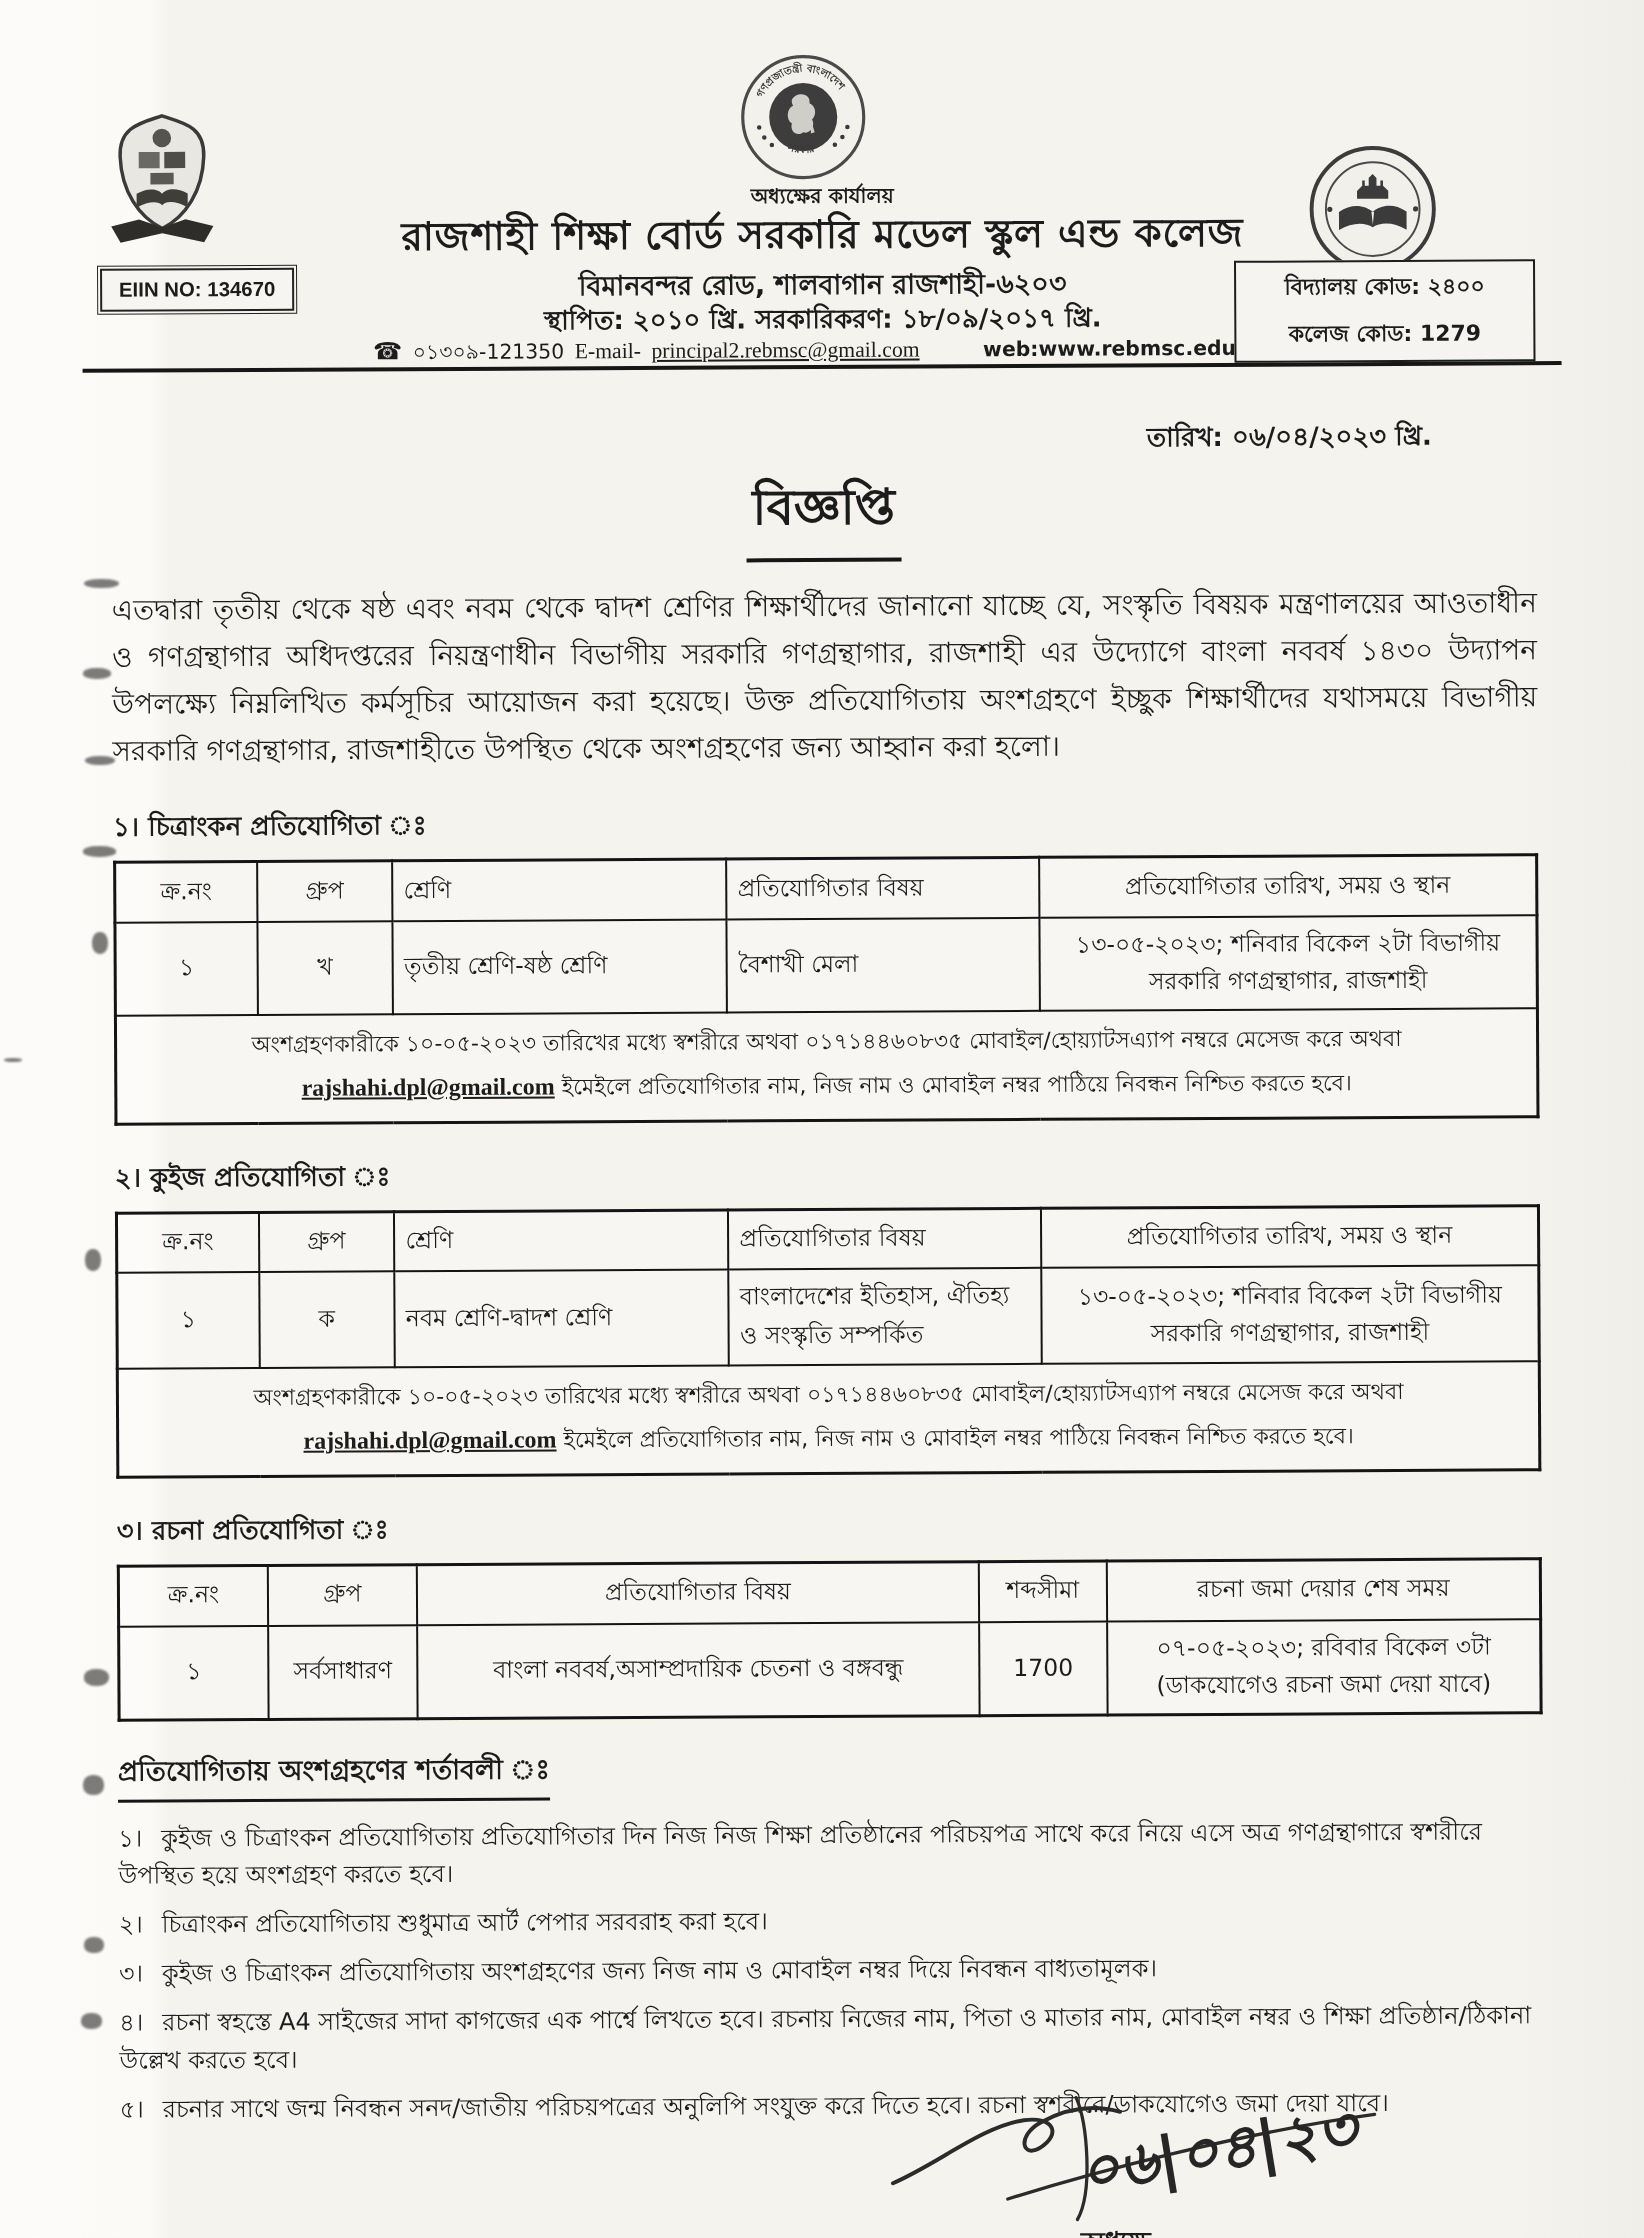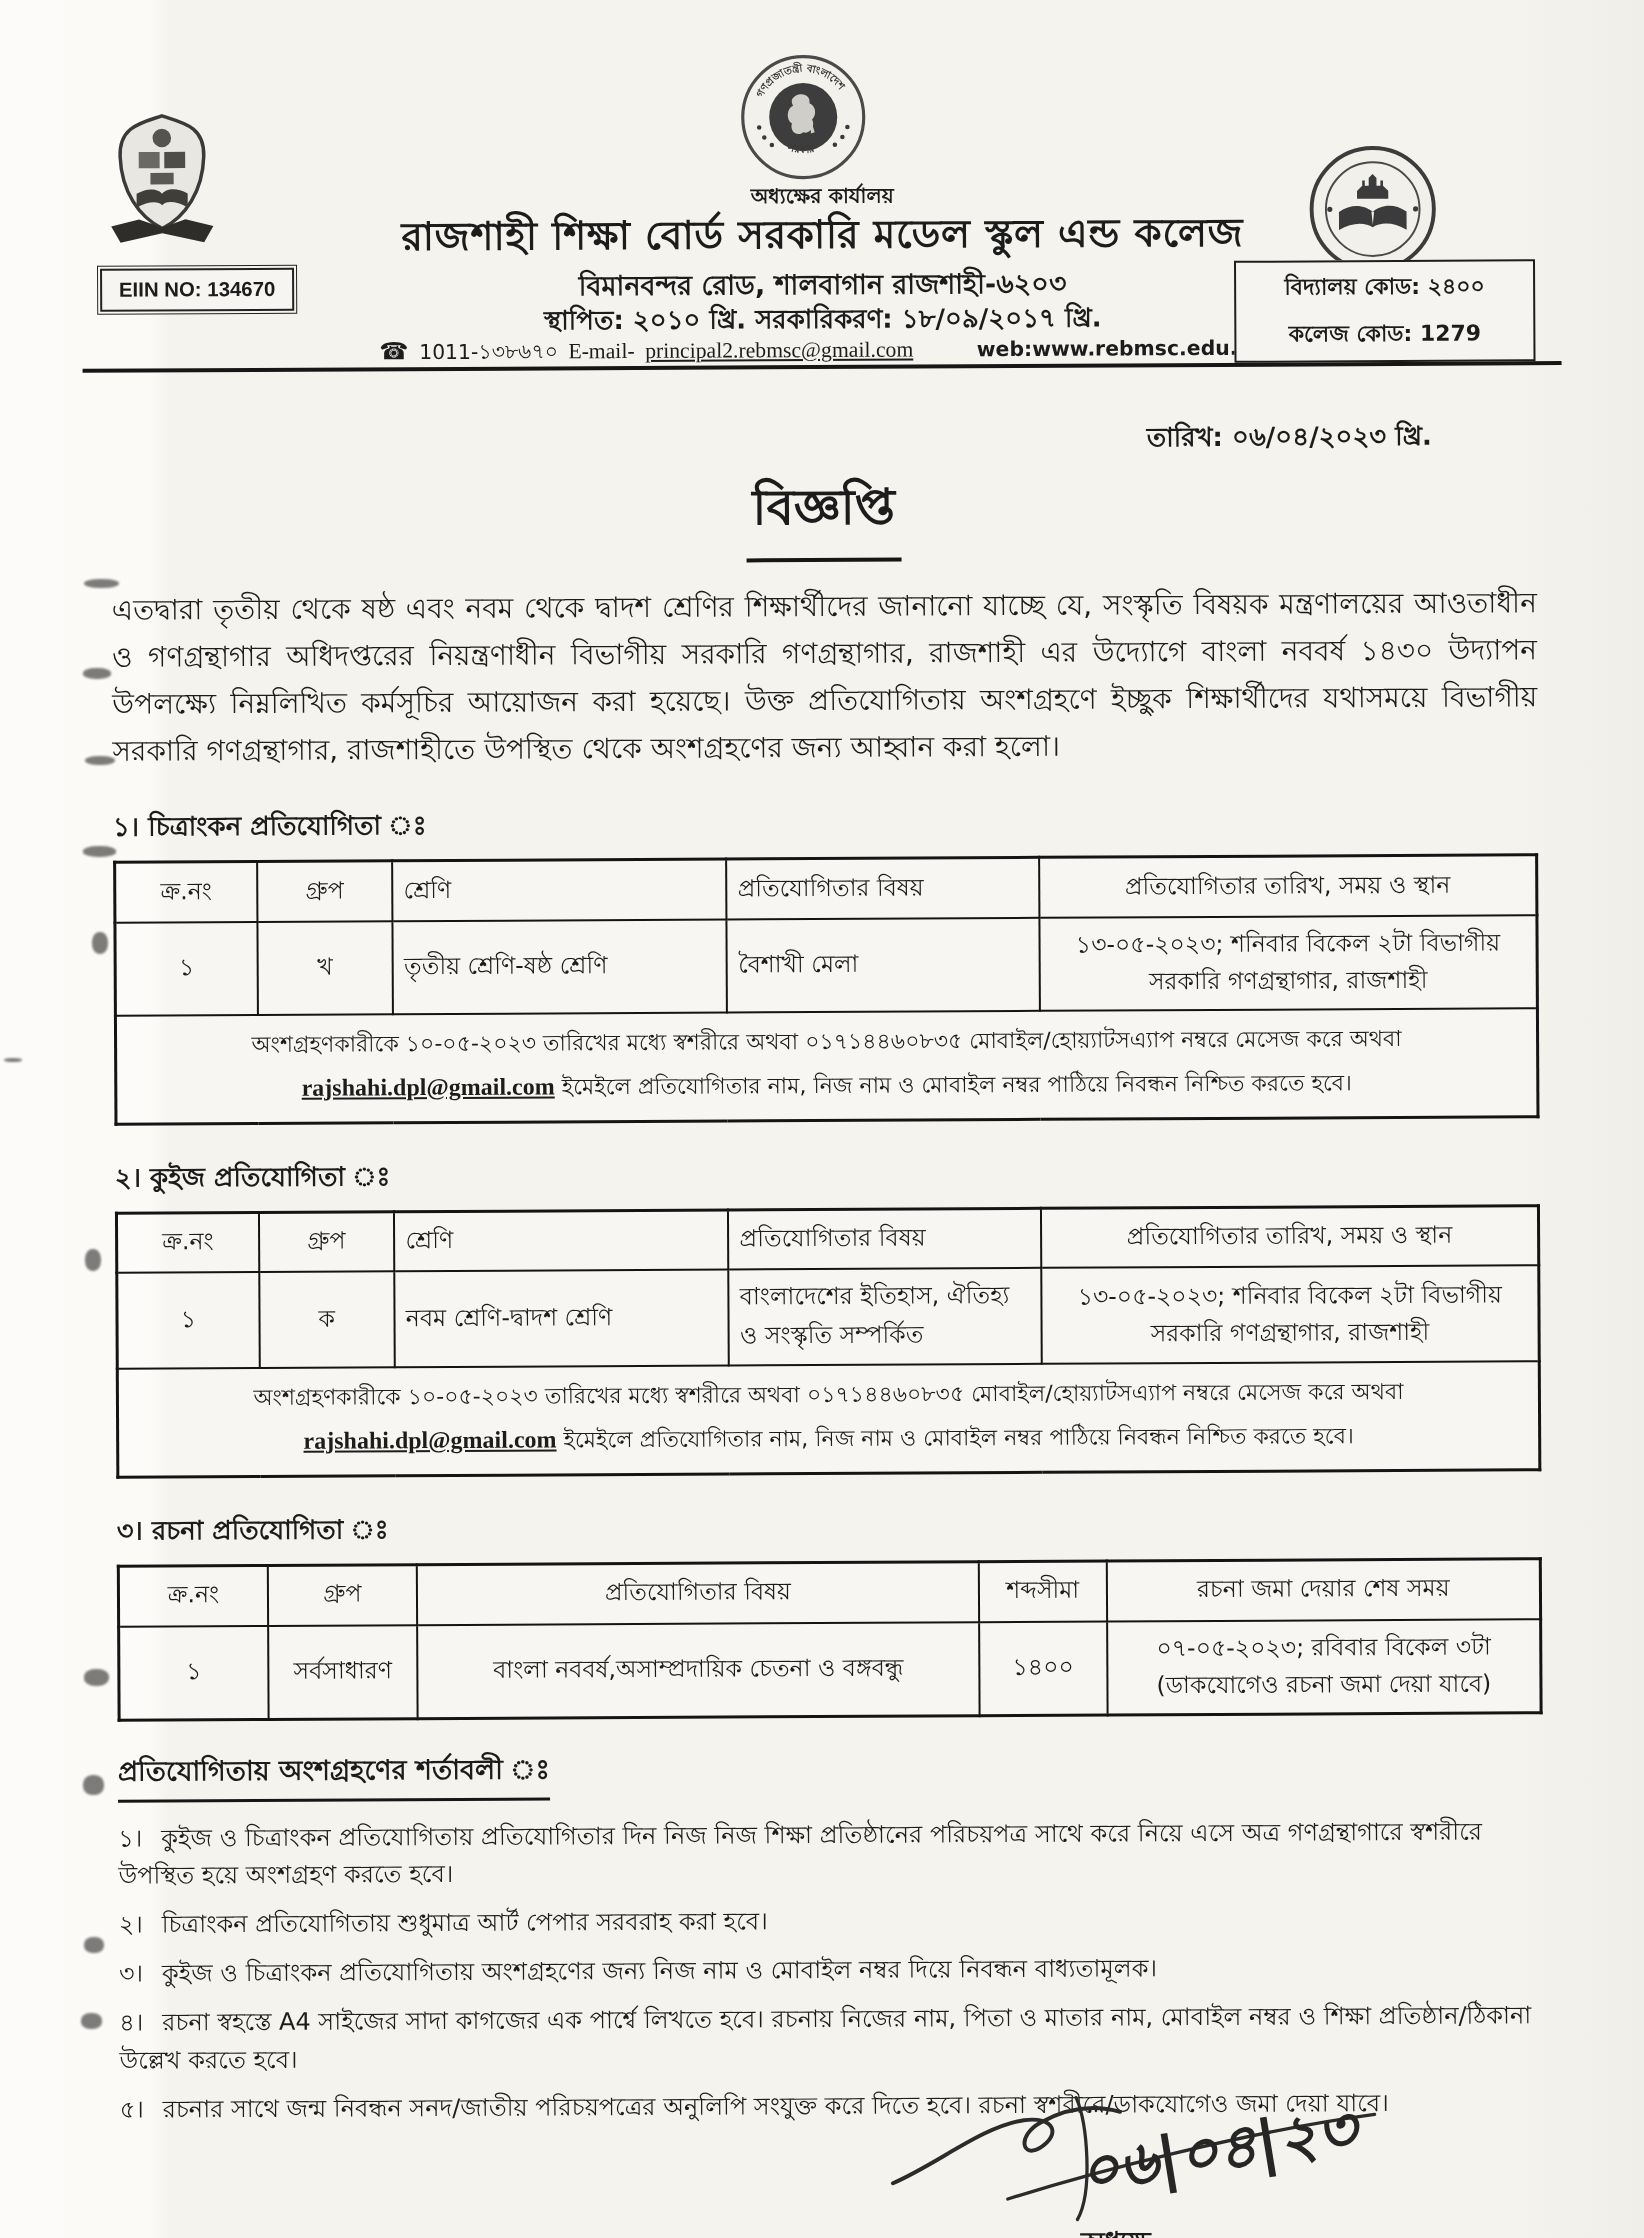--- a/index.html
+++ b/index.html
@@ -117,21 +117,21 @@
           <circle cx="83" cy="50" r="2" fill="#3b3b3b"></circle>
       </svg>
 
       <div class="centerline office-line">অধ্যক্ষের কার্যালয়</div>
       <h1 class="centerline inst-name">রাজশাহী শিক্ষা বোর্ড সরকারি মডেল স্কুল এন্ড কলেজ</h1>
       <div class="centerline addr-line">বিমানবন্দর রোড, শালবাগান রাজশাহী-৬২০৩</div>
       <div class="centerline estab-line">স্থাপিত: ২০১০ খ্রি.  সরকারিকরণ: ১৮/০৯/২০১৭ খ্রি.</div>
 
       <div class="abs contact-line">
         <span class="phone-glyph">☎</span>
-        <span>1011-১৩৮৬৭০</span>
+        <span>০১৩০৯-121350</span>
         <span class="email-serif">E-mail-</span>
         <span class="email-serif email-underline">principal2.rebmsc@gmail.com</span>
         <span class="web-part">web:www.rebmsc.edu.bd</span>
       </div>
 
       <div class="abs eiin-box">
         <span>EIIN NO: 134670</span>
       </div>
 
       <div class="abs codes-box">
@@ -244,21 +244,21 @@
             <th>প্রতিযোগিতার বিষয়</th>
             <th>শব্দসীমা</th>
             <th>রচনা জমা দেয়ার শেষ সময়</th>
           </tr>
         </thead>
         <tbody>
           <tr>
             <td class="c">১</td>
             <td class="c">সর্বসাধারণ</td>
             <td class="c">বাংলা নববর্ষ,অসাম্প্রদায়িক চেতনা ও বঙ্গবন্ধু</td>
-            <td class="c">১৪০০</td>
+            <td class="c">1700</td>
             <td class="datecell">০৭-০৫-২০২৩; রবিবার বিকেল ৩টা (ডাকযোগেও রচনা জমা দেয়া যাবে)</td>
           </tr>
         </tbody>
       </table>
 
       <div>
         <span class="terms-h">প্রতিযোগিতায় অংশগ্রহণের শর্তাবলী ঃ</span>
       </div>
       <div>
         <p class="term"><span class="term-num">১।</span><span>কুইজ ও চিত্রাংকন প্রতিযোগিতায় প্রতিযোগিতার দিন নিজ নিজ শিক্ষা প্রতিষ্ঠানের পরিচয়পত্র সাথে করে নিয়ে এসে অত্র গণগ্রন্থাগারে স্বশরীরে উপস্থিত হয়ে অংশগ্রহণ করতে হবে।</span></p>

